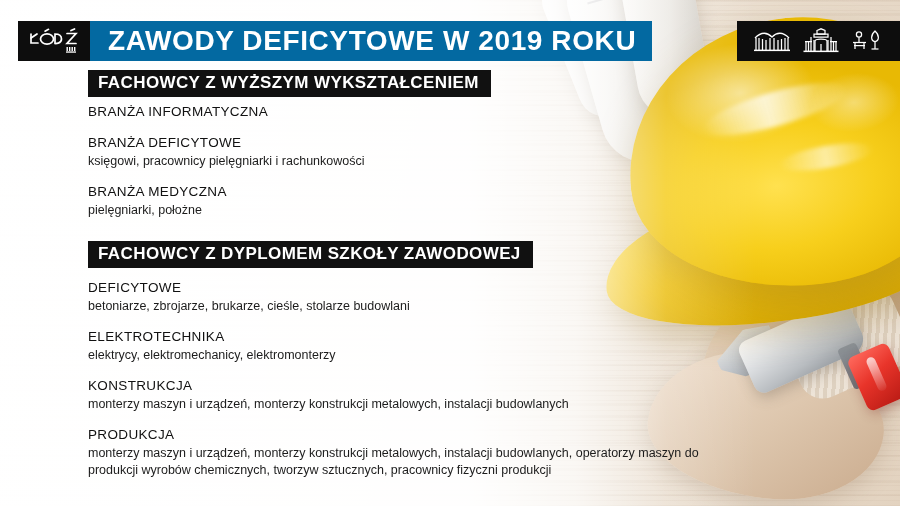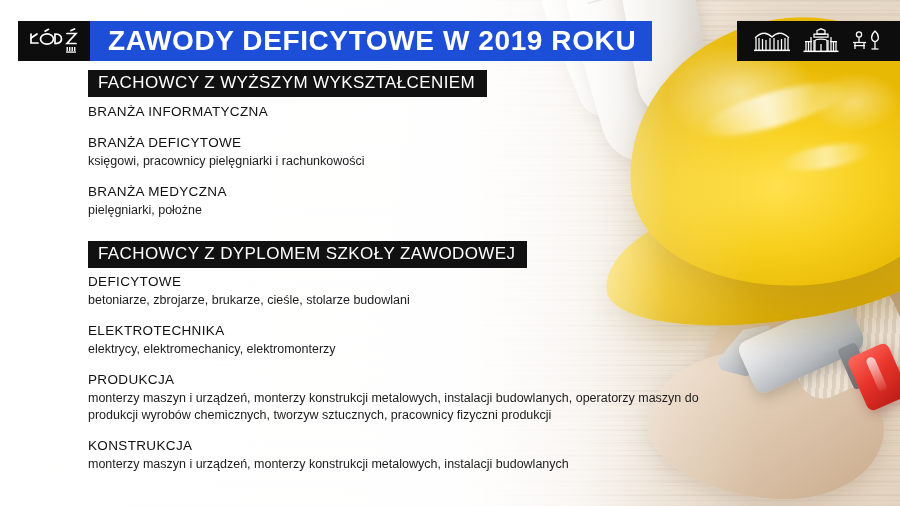--- a/index.html
+++ b/index.html
@@ -156,21 +156,21 @@
   .header {
     position:absolute; left:18px; top:21px;
     display:flex; align-items:stretch; height:40px;
   }
   .logo-box {
     width:72px; background:#0d0d0d;
     display:flex; align-items:center; justify-content:center;
   }
   .logo-box svg { display:block; }
   .title-bar {
-    background:#1d4ed8;
+    background:#0369a1;
     display:flex; align-items:center;
     padding:0 16px 0 18px;
   }
   .title-bar .title-text {
     color:#ffffff;
     font-size:28px;
     font-weight:bold;
     letter-spacing:0.6px;
     white-space:nowrap;
     line-height:1;
@@ -186,28 +186,28 @@
   .icon-strip svg { display:block; }
 
   
   .content { position:absolute; left:88px; top:70px; width:640px; }
 
   .section-head {
     display:inline-block;
     background:#111111;
     color:#ffffff;
     font-size:17px;
-    font-weight:normal;
+    font-weight:bold;
     letter-spacing:0.4px;
     padding:4px 12px 5px 10px;
     line-height:1.05;
     white-space:nowrap;
   }
   .section-1 { margin-bottom:7px; }
-  .section-2 { margin-top:22px; margin-bottom:6px; }
+  .section-2 { margin-top:22px; margin-bottom:12px; }
 
   .entry { margin-bottom:14px; }
   .entry:last-child { margin-bottom:0; }
 
   .entry-title {
     color:#111111;
     font-size:13.5px;
     font-weight:normal;
     letter-spacing:0.35px;
     line-height:1.25;
@@ -351,26 +351,26 @@
         <div class="entry-title">DEFICYTOWE</div>
         <div class="entry-desc">betoniarze, zbrojarze, brukarze, cieśle, stolarze budowlani</div>
       </div>
 
       <div class="entry">
         <div class="entry-title">ELEKTROTECHNIKA</div>
         <div class="entry-desc">elektrycy, elektromechanicy, elektromonterzy</div>
       </div>
 
       <div class="entry">
+        <div class="entry-title">KONSTRUKCJA</div>
+        <div class="entry-desc">monterzy maszyn i urządzeń, monterzy konstrukcji metalowych, instalacji budowlanych</div>
+      </div>
+
+      <div class="entry">
         <div class="entry-title">PRODUKCJA</div>
         <div class="entry-desc">monterzy maszyn i urządzeń, monterzy konstrukcji metalowych, instalacji budowlanych, operatorzy maszyn do produkcji wyrobów chemicznych, tworzyw sztucznych, pracownicy fizyczni produkcji</div>
       </div>
 
-      <div class="entry">
-        <div class="entry-title">KONSTRUKCJA</div>
-        <div class="entry-desc">monterzy maszyn i urządzeń, monterzy konstrukcji metalowych, instalacji budowlanych</div>
-      </div>
-
       
     </div>
 
   </div>
 </div>
 
 </body></html>

